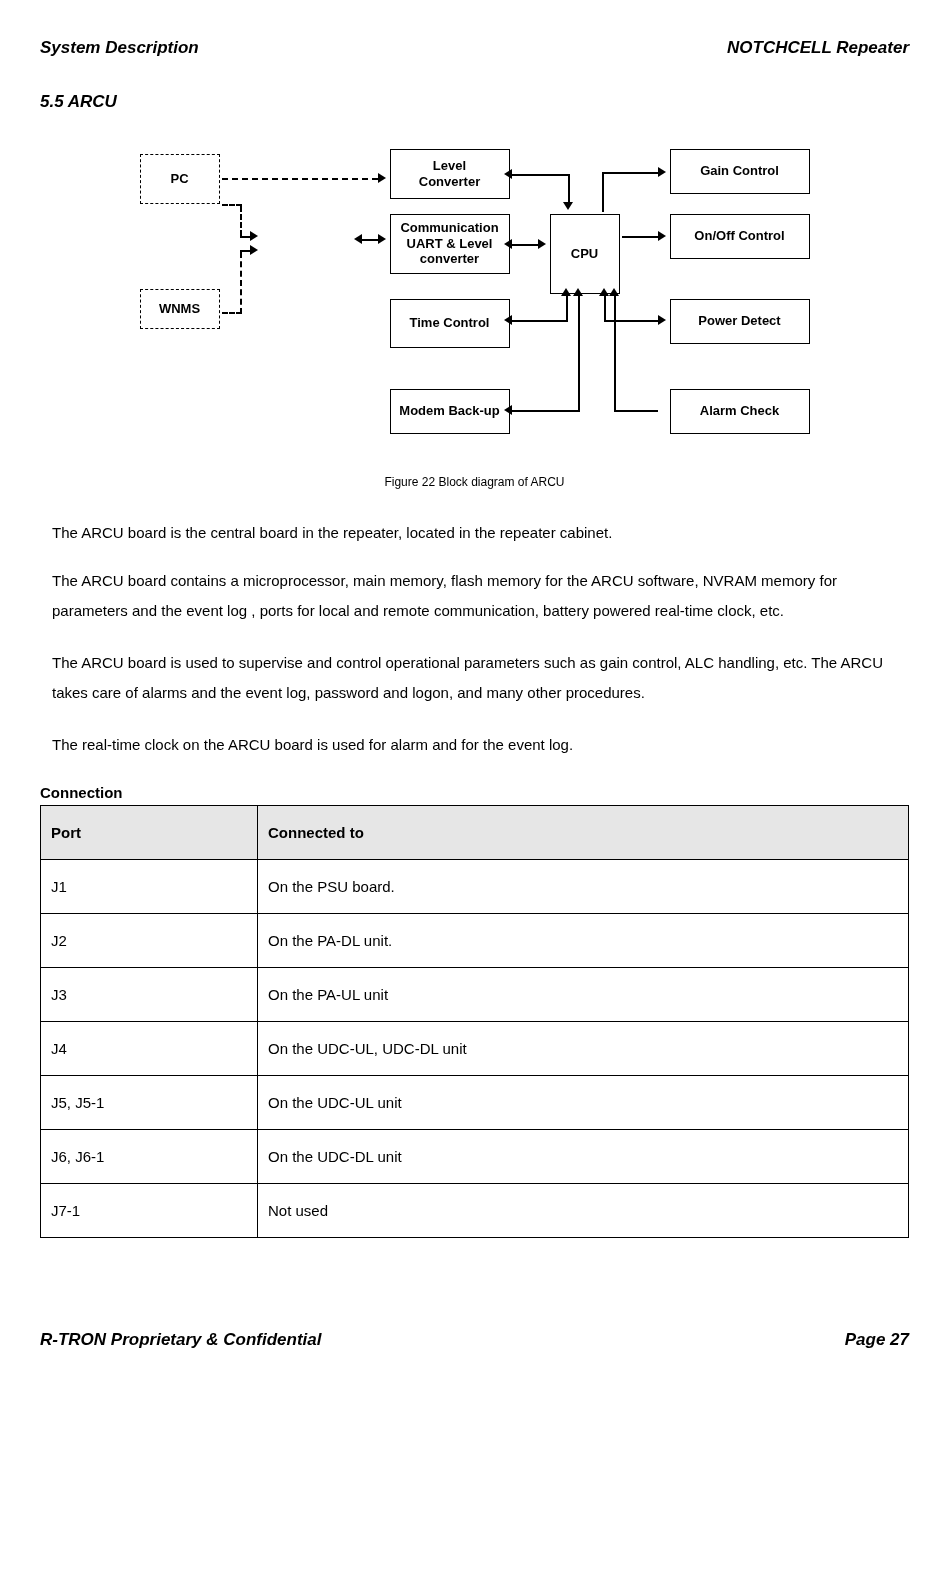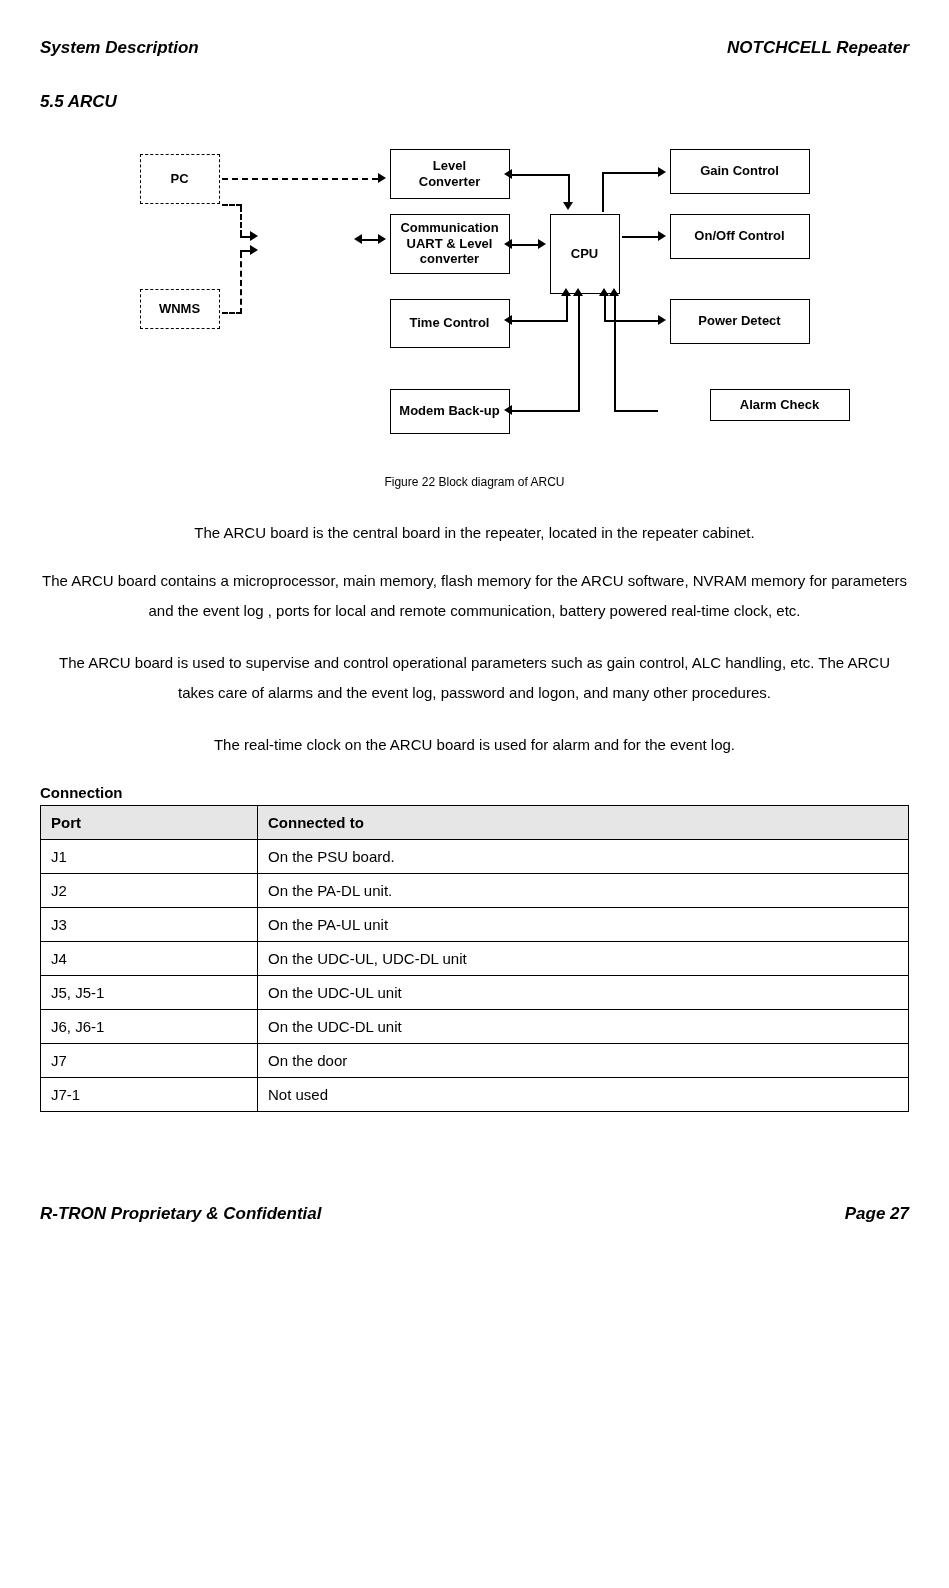--- a/index.html
+++ b/index.html
@@ -65,37 +65,36 @@
   .ah-r { border-top: 5px solid transparent; border-bottom: 5px solid transparent; border-left: 8px solid #000; }
   .ah-l { border-top: 5px solid transparent; border-bottom: 5px solid transparent; border-right: 8px solid #000; }
   .ah-u { border-left: 5px solid transparent; border-right: 5px solid transparent; border-bottom: 8px solid #000; }
   .ah-d { border-left: 5px solid transparent; border-right: 5px solid transparent; border-top: 8px solid #000; }
   .figure-caption {
     text-align: center;
     font-size: 12px;
     margin-bottom: 28px;
   }
   .para {
-    margin: 0 0 22px 0;
+    margin: 0 0 22px 12px;
     line-height: 2.0;
-    text-align: center;
   }
   .para.tight { margin-bottom: 18px; }
   .subhead {
     font-weight: bold;
     margin: 2px 0 2px 0;
   }
   table.conn {
     border-collapse: collapse;
     width: 100%;
     font-size: 15px;
   }
   table.conn th, table.conn td {
     border: 1px solid #000;
-    padding: 6px 10px;
+    padding: 16px 10px;
     text-align: left;
   }
   table.conn th {
     background: #e6e6e6;
     font-weight: bold;
   }
   table.conn th.port-col { width: 25%; }
   .footer {
     display: flex;
     justify-content: space-between;
@@ -127,21 +126,21 @@
 UART &amp; Level
 converter</div>
     <div class="box" style="left:280px; top:155px; width:120px; height:49px;">Time Control</div>
     <div class="box" style="left:280px; top:245px; width:120px; height:45px;">Modem Back-up</div>
 
     <div class="box" style="left:440px; top:70px; width:70px; height:80px;">CPU</div>
 
     <div class="box" style="left:560px; top:5px; width:140px; height:45px;">Gain Control</div>
     <div class="box" style="left:560px; top:70px; width:140px; height:45px;">On/Off Control</div>
     <div class="box" style="left:560px; top:155px; width:140px; height:45px;">Power Detect</div>
-    <div class="box" style="left:560px; top:245px; width:140px; height:32px;margin-left:40px;">Alarm Check</div>
+    <div class="box" style="left:560px; top:245px; width:140px; height:45px;">Alarm Check</div>
 
     <div class="arrow h" style="left:112px; top:34px; width:156px; border-top:2px dashed #000; background:none; height:0;"></div>
     <div class="arrow-head ah-r" style="left:268px; top:29px;"></div>
 
     <div class="arrow v" style="left:130px; top:62px; height:30px; border-left:2px dashed #000; background:none; width:0;"></div>
     <div class="arrow h" style="left:112px; top:60px; width:20px; border-top:2px dashed #000; background:none; height:0;"></div>
     <div class="arrow h" style="left:130px; top:92px; width:10px; border-top:2px dashed #000; background:none; height:0;"></div>
     <div class="arrow-head ah-r" style="left:140px; top:87px;"></div>
 
     <div class="arrow h" style="left:112px; top:168px; width:20px; border-top:2px dashed #000; background:none; height:0;"></div>
@@ -226,24 +225,20 @@
     </tr>
     <tr>
       <td>J5, J5-1</td>
       <td>On the UDC-UL unit</td>
     </tr>
     <tr>
       <td>J6, J6-1</td>
       <td>On the UDC-DL unit</td>
     </tr>
     <tr>
-      <td>J7</td>
-      <td>On the door</td>
-    </tr>
-    <tr>
       <td>J7-1</td>
       <td>Not used</td>
     </tr>
   </tbody>
 </table>
 
 <div class="footer">
   <span>R-TRON Proprietary &amp; Confidential</span>
   <span>Page 27</span>
 </div>

